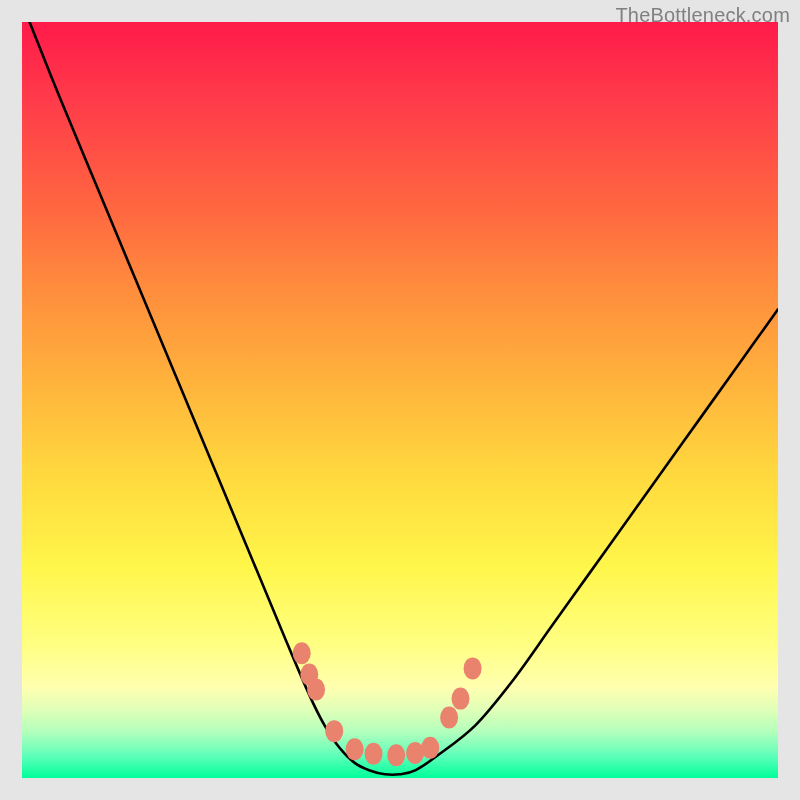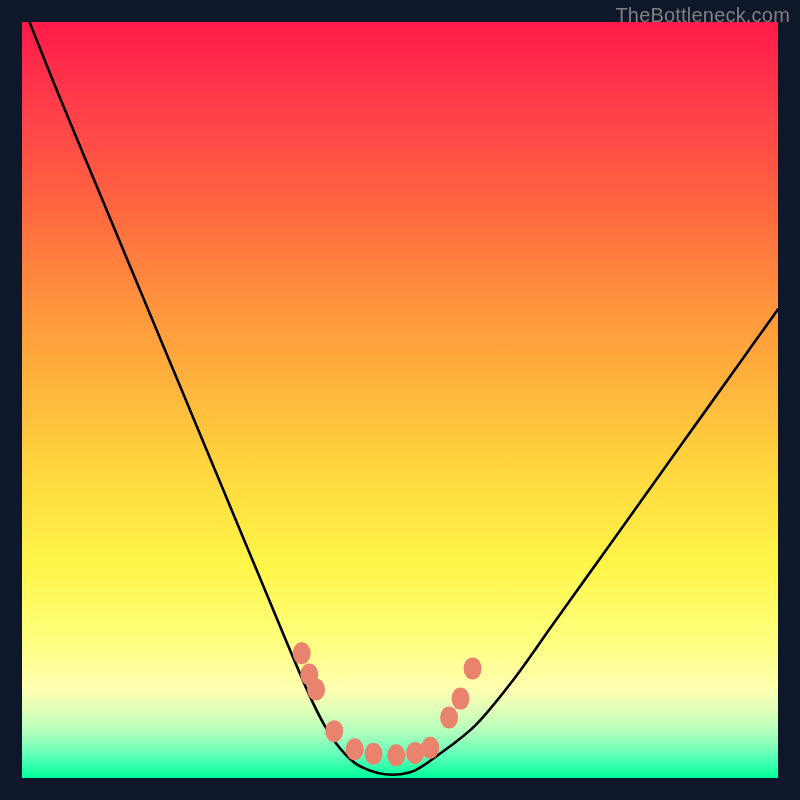--- a/index.html
+++ b/index.html
@@ -9,21 +9,21 @@
     height: 800px;
     background: #000;
     overflow: hidden;
     font-family: Arial, Helvetica, sans-serif;
   }
   .frame {
     position: absolute;
     top: 0; left: 0;
     width: 800px;
     height: 800px;
-    background: #0f172a;
+    background: #e5e5e5;
   }
   .plot-area {
     position: absolute;
     top: 22px;
     left: 22px;
     width: 756px;
     height: 756px;
     background: linear-gradient(to bottom,
       #ff1a4a 0%,
       #ff3a4a 10%,

